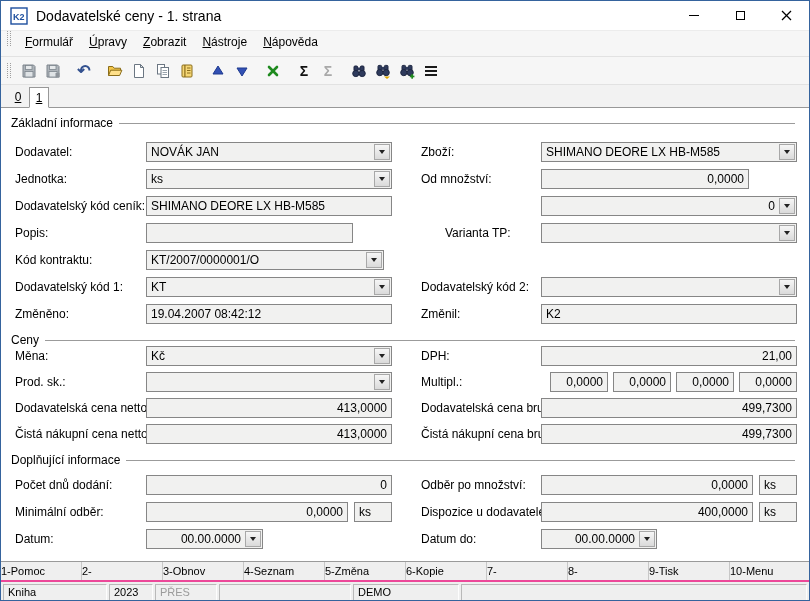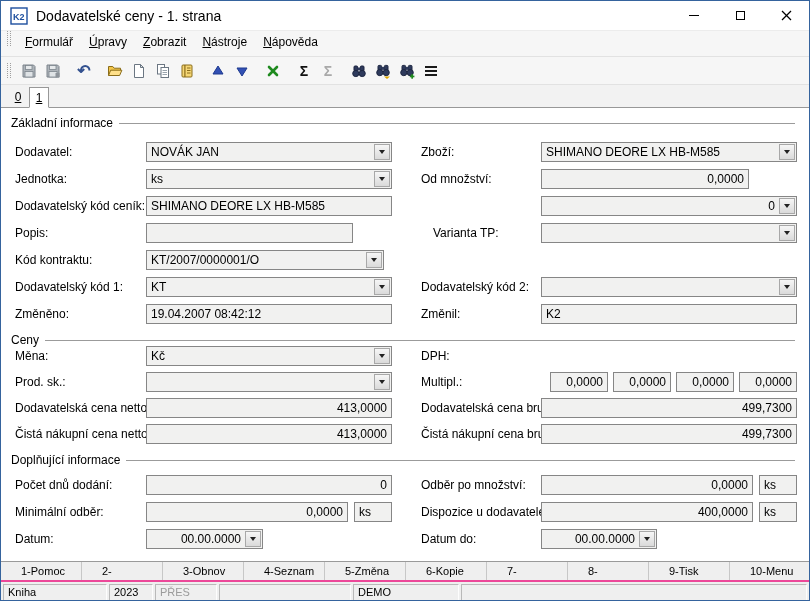--- a/index.html
+++ b/index.html
@@ -56,21 +56,21 @@
   .fld.combo { padding-right:21px; }
   .cbtn { position:absolute; top:1px; right:1px; bottom:1px; width:16px;
           background:linear-gradient(#f6f6f6,#dadada); border:1px solid #a8a8a8;
           display:flex; align-items:center; justify-content:center; }
   .arr { width:0; height:0; border-left:3.5px solid transparent; border-right:3.5px solid transparent;
          border-top:4.5px solid #222; }
 
   
   .fnbar { position:absolute; top:560px; left:0; right:0; height:19px; background:#efefef;
            border-top:1px solid #9a9a9a; display:flex; }
-  .fn-cell { width:81px; flex:0 0 81px; font-size:11px; line-height:18px; padding-left:20px;
+  .fn-cell { width:81px; flex:0 0 81px; font-size:11px; line-height:18px; padding-left:0;
              border-right:1px solid #c7c7c7; color:#000; white-space:nowrap; overflow:hidden; }
 
   
   .statusbar { position:absolute; top:579px; left:0; right:0; height:30px; background:#efefef;
                border-top:2px solid #ec4899; display:flex;justify-content:space-between; }
   .sb-cell { font-size:11px; line-height:15px; padding:0 4px; margin:2px 0 2px 2px;
              border:1px solid; border-color:#b9b9b9 #fdfdfd #fdfdfd #b9b9b9;
              white-space:nowrap; overflow:hidden; flex:0 0 auto; }
   .sb-cell.muted { color:#9b9b9b; }
   .sb-fill { flex:1 1 auto; margin-right:2px; }
@@ -276,21 +276,21 @@
       <span>0</span>
       <span class="cbtn">
           <i class="arr"></i>
         </span>
     </div>
 
     <span class="lbl" style="left:14px;top:115px">Popis:</span>
     <div class="fld" style="left:145px;top:115px;width:207px">
       <span></span>
     </div>
-    <span class="lbl" style="left:432px;top:115px">Varianta TP:</span>
+    <span class="lbl" style="left:444px;top:115px">Varianta TP:</span>
     <div class="fld combo" style="left:540px;top:115px;width:256px">
       <span></span>
       <span class="cbtn">
           <i class="arr"></i>
         </span>
     </div>
 
     <span class="lbl" style="left:14px;top:142px">Kód kontraktu:</span>
     <div class="fld combo" style="left:145px;top:142px;width:238px">
       <span>KT/2007/0000001/O</span>
@@ -329,20 +329,23 @@
     </div>
 
     <span class="lbl" style="left:14px;top:238px">Měna:</span>
     <div class="fld combo" style="left:145px;top:238px;width:246px">
       <span>Kč</span>
       <span class="cbtn">
           <i class="arr"></i>
         </span>
     </div>
     <span class="lbl" style="left:420px;top:238px">DPH:</span>
+    <div class="fld num" style="left:540px;top:238px;width:256px">
+      <span>21,00</span>
+    </div>
 
     <span class="lbl" style="left:14px;top:264px">Prod. sk.:</span>
     <div class="fld combo" style="left:145px;top:264px;width:246px">
       <span></span>
       <span class="cbtn">
           <i class="arr"></i>
         </span>
     </div>
     <span class="lbl" style="left:420px;top:264px">Multipl.:</span>
     <div class="fld num" style="left:549px;top:264px;width:58px">

